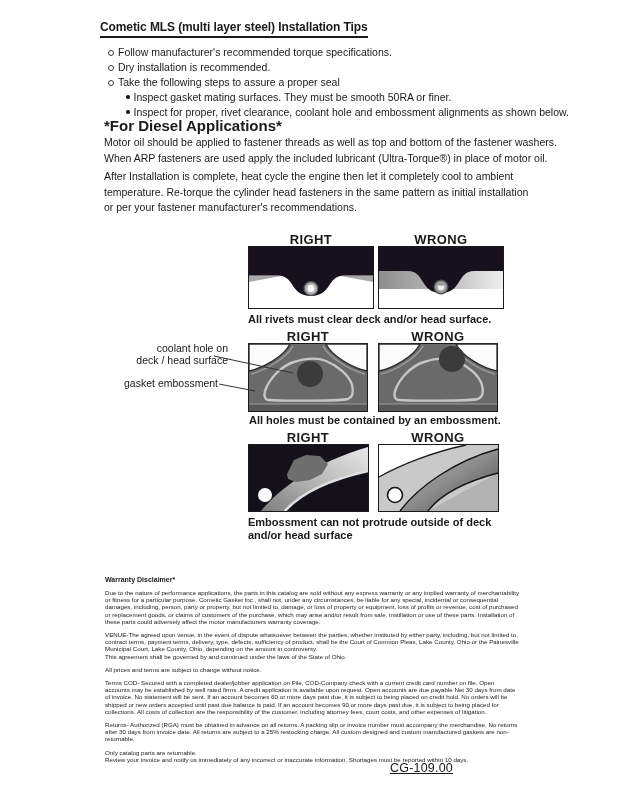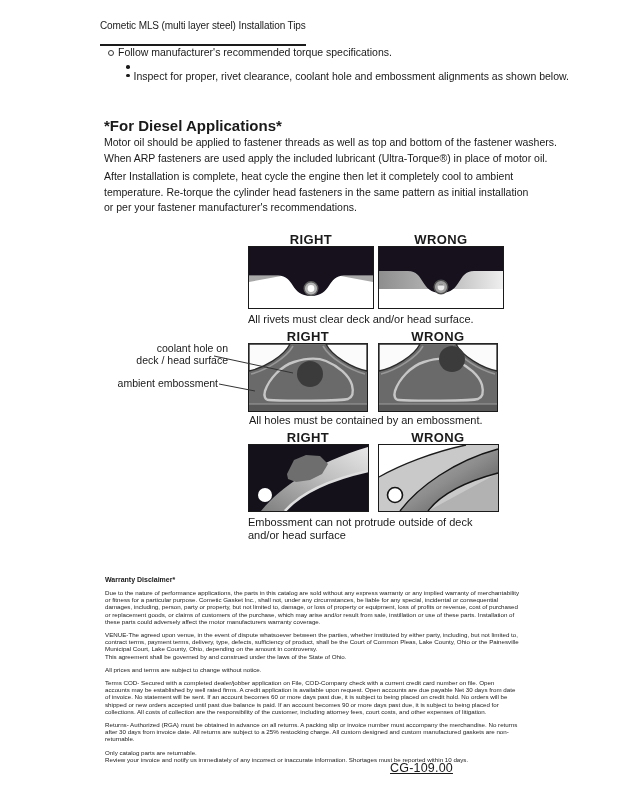--- a/index.html
+++ b/index.html
@@ -3,38 +3,38 @@
 <meta charset="utf-8">
 <style>
   html,body{margin:0;padding:0;background:#ffffff;}
   .page{
     position:relative;width:618px;height:800px;background:#ffffff;
     font-family:"Liberation Sans","DejaVu Sans",sans-serif;color:#1a1a1a;overflow:hidden;
   }
   .abs{position:absolute;}
   .pre{white-space:pre-line;}
   .title{
-    left:100px;top:20px;font-size:10px;font-weight:400;letter-spacing:-0.1px;
-    border-bottom:2px solid #1a1a1a;padding-bottom:13px;
+    left:100px;top:20px;font-size:12px;font-weight:700;letter-spacing:-0.1px;
+    border-bottom:2px solid #1a1a1a;padding-bottom:2px;
   }
   .bullets{left:108px;top:45px;font-size:10.5px;line-height:15px;}
   .brow{display:flex;align-items:flex-start;}
   .brow .ring{
     width:4px;height:4px;border:1px solid #3a3a3a;border-radius:50%;
     margin:4.5px 4px 0 0;flex:0 0 auto;background:#fff;
   }
   .brow.sub{margin-left:18px;}
   .brow.sub .dot{
     width:3.5px;height:3.5px;background:#1a1a1a;border-radius:50%;
     margin:5px 4px 0 0;flex:0 0 auto;
   }
   .h2{left:104px;top:117px;font-size:15px;font-weight:700;}
   .body-par{font-size:10.5px;line-height:15.5px;max-width:462px;}
   .figlabel{font-size:13px;font-weight:600;letter-spacing:0.4px;text-align:center;width:126px;}
-  .caption{font-size:11px;font-weight:400;line-height:13px;}
+  .caption{font-size:11px;font-weight:700;line-height:13px;}
   .fig{position:absolute;margin-left:12px;}
   .fig .box{position:absolute;top:14px;}
   .anno{font-size:10.5px;line-height:11.5px;text-align:right;}
   .fineblock{left:105px;top:576px;width:415px;}
   .fineblock h3{margin:0 0 6px 0;font-size:7px;font-weight:700;}
   .fineblock p{margin:0 0 6px 0;font-size:6.2px;line-height:7.2px;font-weight:400;color:#222;}
   .code{left:390px;top:761px;font-size:12.5px;letter-spacing:0.2px;text-decoration:underline;}
   svg{display:block;}
 </style>
 </head>
@@ -42,22 +42,31 @@
 
 <div class="page">
 
   <div class="abs title">Cometic MLS (multi layer steel) Installation Tips</div>
 
   <div class="abs bullets">
     <div class="brow">
       <span class="ring"></span>
       <span>Follow manufacturer's recommended torque specifications.</span>
     </div>
+    <div class="brow">
+      <span class="ring"></span>
+      <span>Dry installation is recommended.</span>
+    </div>
+    <div class="brow">
+      <span class="ring"></span>
+      <span>Take the following steps to assure a proper seal</span>
+    </div>
     <div class="brow sub">
       <span class="dot"></span>
+      <span>Inspect gasket mating surfaces.  They must be smooth 50RA or finer.</span>
     </div>
     <div class="brow sub">
       <span class="dot"></span>
       <span>Inspect for proper, rivet clearance, coolant hole and embossment alignments as shown below.</span>
     </div>
   </div>
 
   <div class="abs h2">*For Diesel Applications*</div>
   <div class="abs body-par pre" style="left:104px;top:135px;">Motor oil should be applied to fastener threads as well as top and bottom of the fastener washers.
 When ARP fasteners are used apply the included lubricant (Ultra-Torque®) in place of motor oil.</div>
@@ -127,21 +136,21 @@
         <path d="M75,3 C81,14 101,27 117,31" stroke="#989898" stroke-width="1.6" fill="none"></path>
         <path d="M21,57 C17,57 15.5,53 17,48 C21,36 33,23 46,19 C57,15.5 68,14 78,18 C90,23 101,32 104,42 C105.5,48 105,54 100,56 C94,58 32,58 21,57 Z" fill="none" stroke="#c6c6c6" stroke-width="2.4"></path>
         <circle cx="74" cy="16" r="13" fill="#3b3b3b"></circle>
       </svg>
     </div>
     <div class="abs caption" style="left:1px;top:85px;width:260px;">All holes must be contained by an embossment.</div>
   </div>
 
   <div class="abs anno pre" style="left:114px;top:343px;width:114px;">coolant hole on
 deck / head surface</div>
-  <div class="abs anno" style="left:98px;top:378px;width:120px;">ambient embossment</div>
+  <div class="abs anno" style="left:98px;top:378px;width:120px;">gasket embossment</div>
   <svg class="abs" style="left:115px;top:330px;pointer-events:none;" width="385" height="90" viewBox="0 0 385 90">
     <line x1="99" y1="26" x2="178" y2="43" stroke="#333333" stroke-width="1"></line>
     <line x1="104" y1="54" x2="140" y2="61" stroke="#333333" stroke-width="1"></line>
   </svg>
 
   <div class="fig" style="left:236px;top:430px;width:260px;height:115px;">
     <div class="abs figlabel" style="left:-3px;top:0;">RIGHT</div>
     <div class="abs figlabel" style="left:127px;top:0;">WRONG</div>
     <div class="box" style="left:0;">
       <svg width="121" height="68" viewBox="0 0 121 68">

